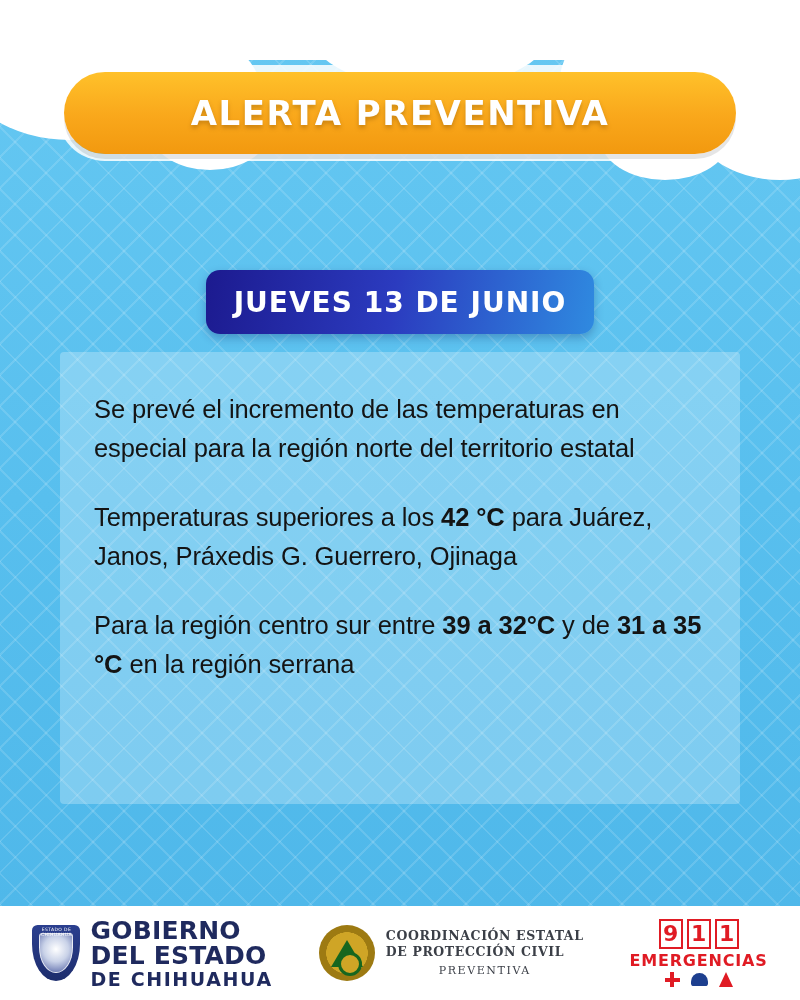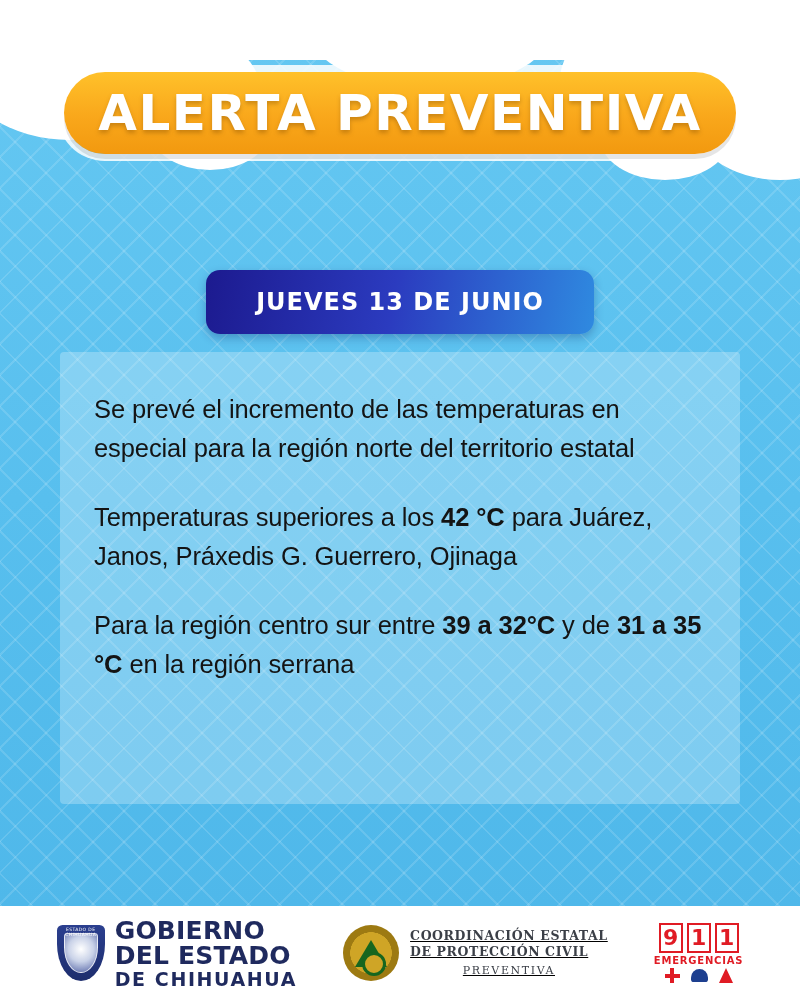--- a/index.html
+++ b/index.html
@@ -65,21 +65,21 @@
     width: 672px;
     height: 82px;
     border-radius: 41px;
     background: linear-gradient(180deg, #ffc12a 0%, #f9a71b 55%, #f2990f 100%);
     box-shadow: 0 5px 0 rgba(0,0,0,0.10), 0 0 0 7px rgba(255,255,255,0.85);
     display: flex;
     align-items: center;
     justify-content: center;
   }
   .title-banner .title-text {
-    font-size: 50px;
+    font-size: 34px;
     font-weight: bold;
     letter-spacing: 1.5px;
     color: #ffffff;
     text-shadow: 0 3px 4px rgba(120,70,0,0.35);
     font-family: "DejaVu Sans", sans-serif;
     white-space: nowrap;
   }
 
   
   .date-pill {
@@ -90,21 +90,21 @@
     height: 64px;
     border-radius: 14px;
     background: linear-gradient(100deg, #1c1a8f 0%, #2b3bbf 48%, #2f8ae0 100%);
     display: flex;
     align-items: center;
     justify-content: center;
     box-shadow: 0 4px 10px rgba(10,25,90,0.28);
   }
   .date-pill .date-text {
     color: #ffffff;
-    font-size: 24px;
+    font-size: 28px;
     font-weight: bold;
     letter-spacing: 1px;
     font-family: "DejaVu Sans", sans-serif;
     white-space: nowrap;
   }
 
   
   .content-card {
     position: absolute;
     left: 60px;
@@ -178,21 +178,21 @@
     font-size: 19px;
     font-weight: bold;
     color: #1f2a5e;
     letter-spacing: 1.6px;
     display: block;
     text-align: right;
     margin-top: 2px;
     font-family: "DejaVu Sans", sans-serif;
   }
 
-  .logo-pc { display: flex; align-items: center; gap: 11px; text-decoration: underline; }
+  .logo-pc { display: flex; align-items: center; gap: 11px; }
   .pc-emblem {
     width: 56px; height: 56px;
     border-radius: 50%;
     background: #b08a17;
     background-image: radial-gradient(circle at 50% 50%, #cfa526 0 52%, #9d7a12 53% 100%);
     display: flex; align-items: center; justify-content: center;
     position: relative;
   }
   .pc-emblem .tri {
     width: 0; height: 0;
@@ -240,21 +240,21 @@
     border: 2.5px solid #e01b24;
     color: #e01b24;
     font-size: 22px;
     font-weight: bold;
     line-height: 26px;
     text-align: center;
     font-family: "DejaVu Sans", sans-serif;
   }
   .em-label {
     margin-top: 2px;
-    font-size: 10px;
+    font-size: 16px;
     font-weight: bold;
     color: #e01b24;
     letter-spacing: 0.8px;
     font-family: "DejaVu Sans", sans-serif;
   }
   .em-icons {
     margin-top: 2px;
     display: flex;
     gap: 11px;
     justify-content: center;

